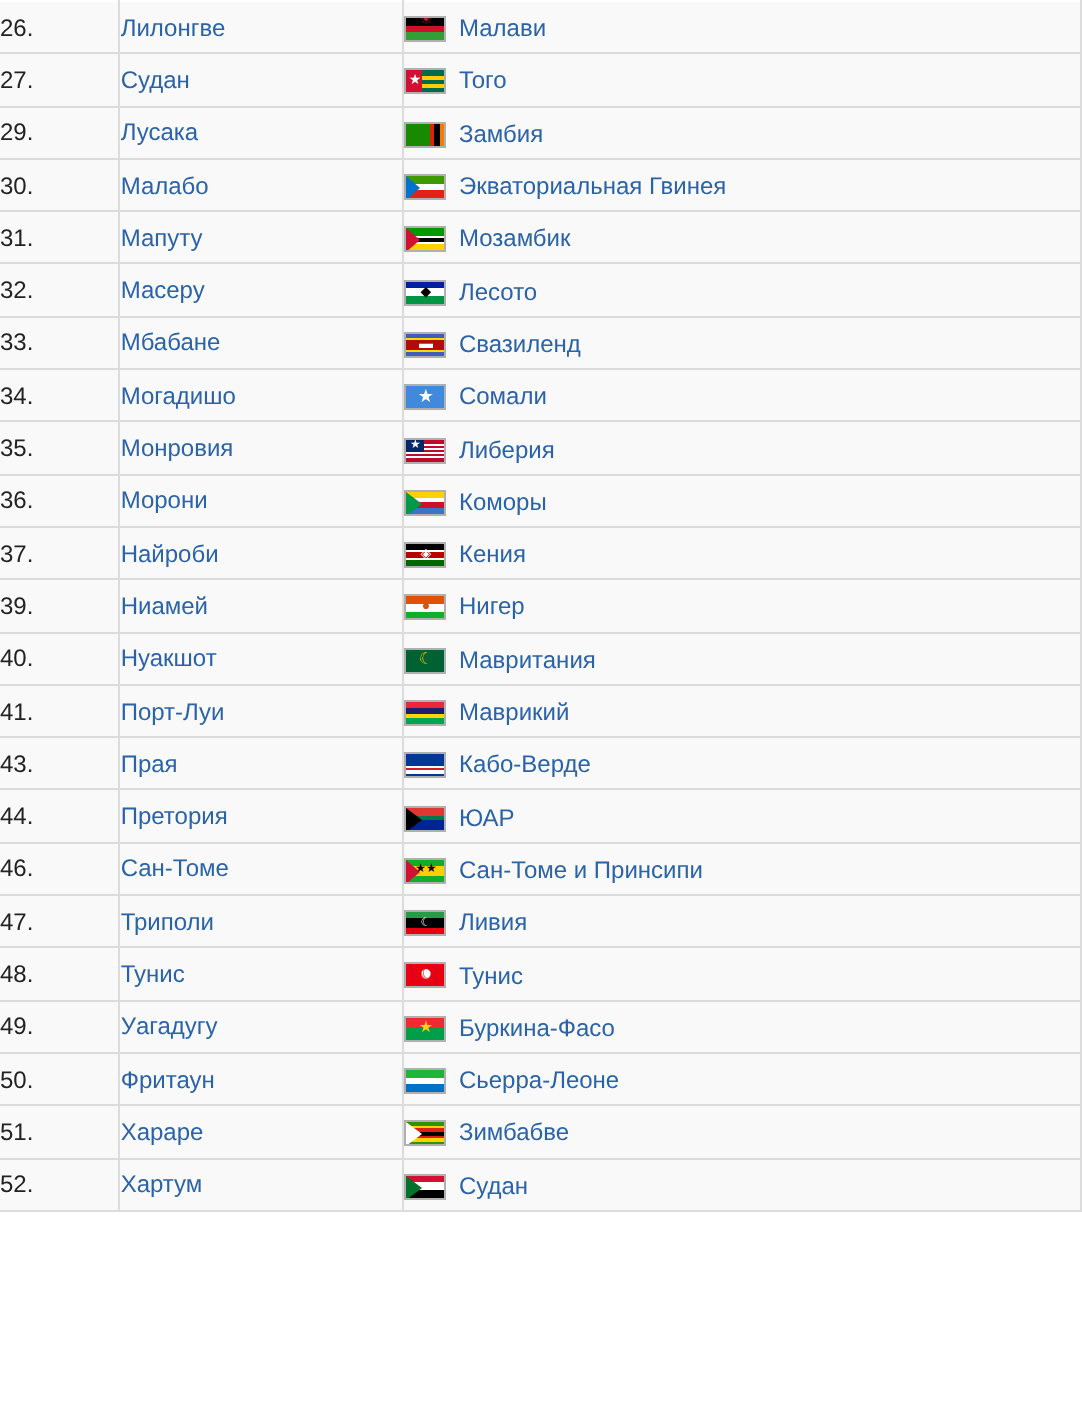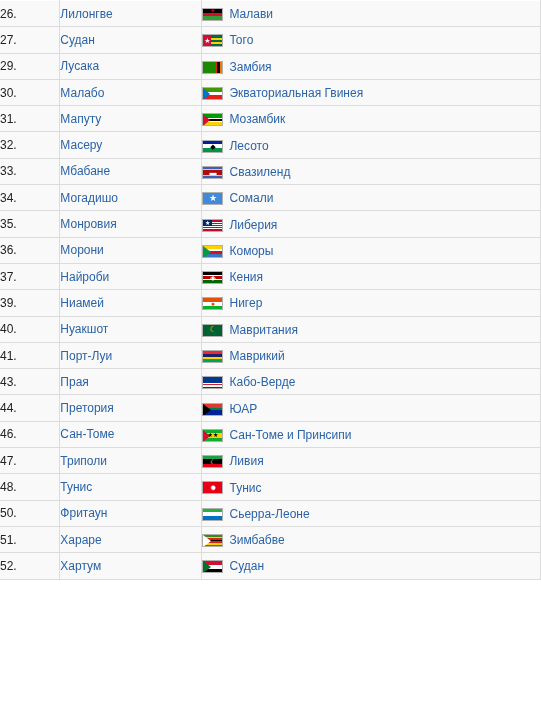--- a/index.html
+++ b/index.html
@@ -182,20 +182,25 @@
         <td class="num">47.</td>
         <td class="capital"><a class="lnk" href="#">Триполи</a></td>
         <td class="country"><span class="flagwrap"><span class="flag"><span class="s" style="top:0;height:25%;background:#239e46"></span><span class="s" style="top:25%;height:50%;background:#000"></span><span class="s" style="top:75%;height:25%;background:#e70013"></span><span class="ctr" style="color:#fff;font-size:6px">☾</span></span></span><a class="lnk countrytext" href="#">Ливия</a></td>
       </tr>
       <tr>
         <td class="num">48.</td>
         <td class="capital"><a class="lnk" href="#">Тунис</a></td>
         <td class="country"><span class="flagwrap"><span class="flag"><span class="s" style="top:0;height:100%;background:#e70013"></span><span class="ctr" style="color:#fff;font-size:11px">●</span><span class="ctr" style="color:#e70013;font-size:7px">☾</span></span></span><a class="lnk countrytext" href="#">Тунис</a></td>
       </tr>
       <tr>
+        <td class="num">49.</td>
+        <td class="capital"><a class="lnk" href="#">Уагадугу</a></td>
+        <td class="country"><span class="flagwrap"><span class="flag"><span class="s" style="top:0;height:50%;background:#ef2b2d"></span><span class="s" style="top:50%;height:50%;background:#009e49"></span><span class="ctr" style="color:#fcd116;font-size:8px">★</span></span></span><a class="lnk countrytext" href="#">Буркина-Фасо</a></td>
+      </tr>
+      <tr>
         <td class="num">50.</td>
         <td class="capital"><a class="lnk" href="#">Фритаун</a></td>
         <td class="country"><span class="flagwrap"><span class="flag"><span class="s" style="top:0;height:33.3%;background:#1eb53a"></span><span class="s" style="top:33.3%;height:33.4%;background:#fff"></span><span class="s" style="top:66.7%;height:33.3%;background:#0072c6"></span></span></span><a class="lnk countrytext" href="#">Сьерра-Леоне</a></td>
       </tr>
       <tr>
         <td class="num">51.</td>
         <td class="capital"><a class="lnk" href="#">Хараре</a></td>
         <td class="country"><span class="flagwrap"><span class="flag"><span class="s" style="top:0;height:14%;background:#319208"></span><span class="s" style="top:14%;height:14%;background:#ffd200"></span><span class="s" style="top:28%;height:15%;background:#de2010"></span><span class="s" style="top:43%;height:14%;background:#000"></span><span class="s" style="top:57%;height:15%;background:#de2010"></span><span class="s" style="top:72%;height:14%;background:#ffd200"></span><span class="s" style="top:86%;height:14%;background:#319208"></span><span class="v" style="left:0;width:0;border-top:6px solid transparent;border-bottom:6px solid transparent;border-left:8px solid #fff;height:0;top:0"></span></span></span><a class="lnk countrytext" href="#">Зимбабве</a></td>
       </tr>
       <tr>

